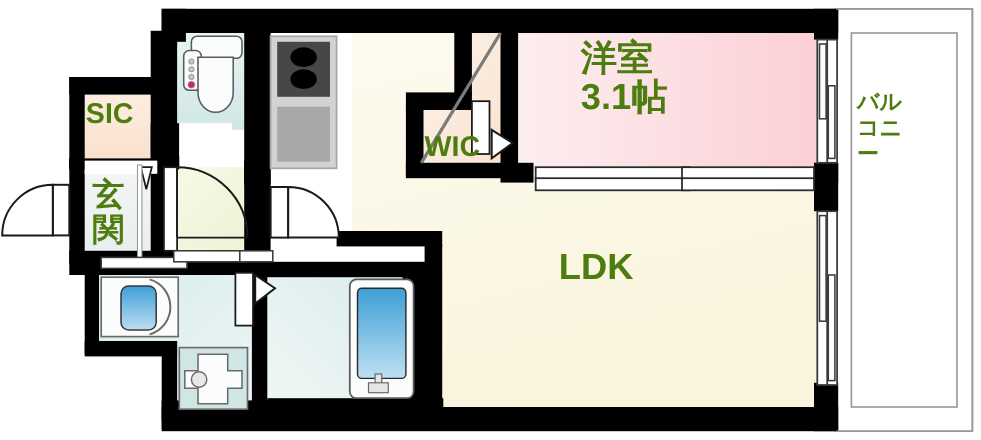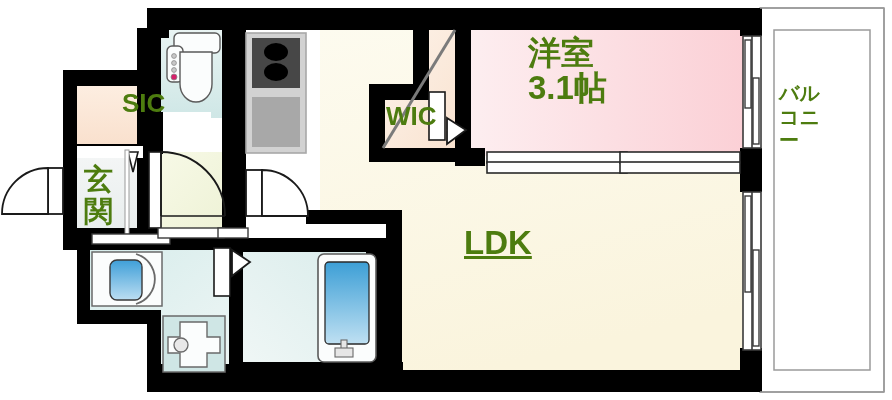--- a/index.html
+++ b/index.html
@@ -1,26 +1,26 @@
 <!DOCTYPE html>
 <html><head>
 <meta charset="utf-8">
 <style>
   html,body{margin:0;padding:0;background:#ffffff;}
   body{font-family:"Liberation Sans","DejaVu Sans",sans-serif;}
   #plan{position:relative;width:892px;height:400px;background:#ffffff;overflow:hidden;}
   #plan svg{position:absolute;left:0;top:0;}
   .lbl{position:absolute;font-weight:bold;color:#4d7c0f;letter-spacing:0px;line-height:1.05;text-align:left;white-space:nowrap;}
-  .lbl-sic{left:78px;top:90px;width:60px;font-size:26px;padding-left:44px;}
-  .lbl-wic{left:386px;top:103px;width:64px;font-size:26px;}
-  .lbl-genkan{left:84px;top:163px;width:38px;font-size:29px;line-height:1.12;white-space:normal;}
+  .lbl-sic{left:78px;top:90px;width:60px;font-size:26px;}
+  .lbl-wic{left:386px;top:120px;width:64px;font-size:26px;}
+  .lbl-genkan{left:84px;top:163px;width:38px;font-size:29px;line-height:1.12;white-space:normal;font-family:Liberation Mono, monospace;}
   .lbl-room-name{font-size:33px;}
   .lbl-room-size{font-size:33px;}
   .lbl-yoshitsu{left:528px;top:36px;width:190px;}
-  .lbl-ldk{left:464px;top:226px;width:190px;text-decoration:underline;}
+  .lbl-ldk{left:508px;top:226px;width:190px;}
   .lbl-balcony{left:779px;top:82px;width:42px;font-size:20px;line-height:1.18;white-space:normal;}
 </style>
 </head>
 <body>
 
 <div id="plan">
 
   <svg width="892" height="400" viewBox="0 0 892 400">
     <defs>
       <linearGradient id="gBed" x1="0" y1="0" x2="1" y2="0">

